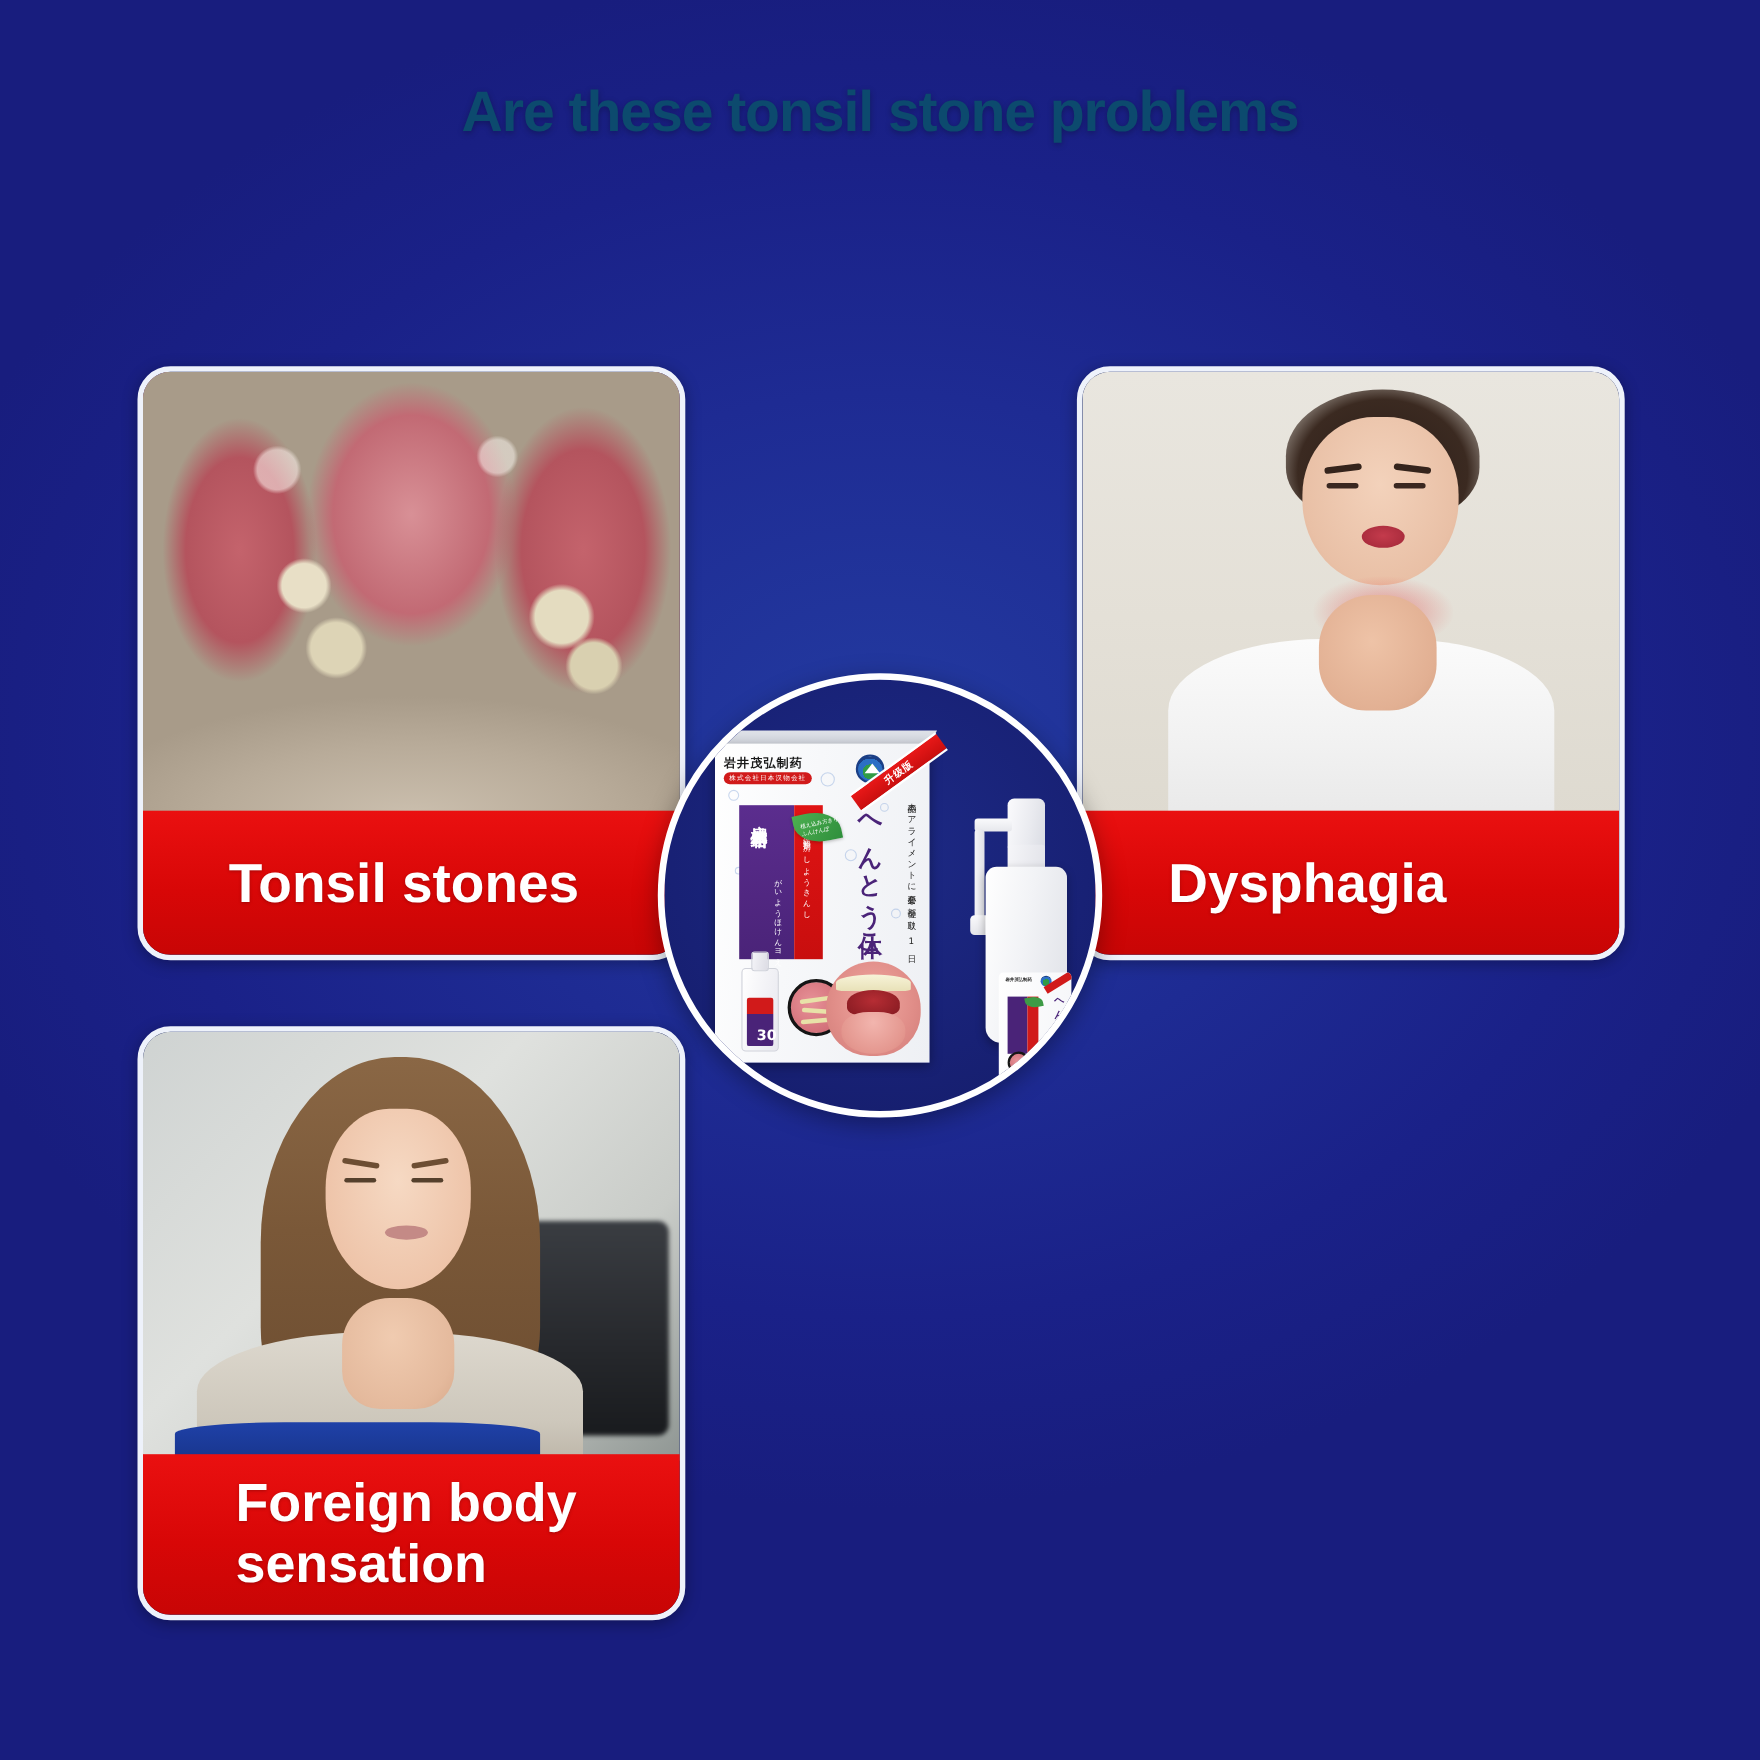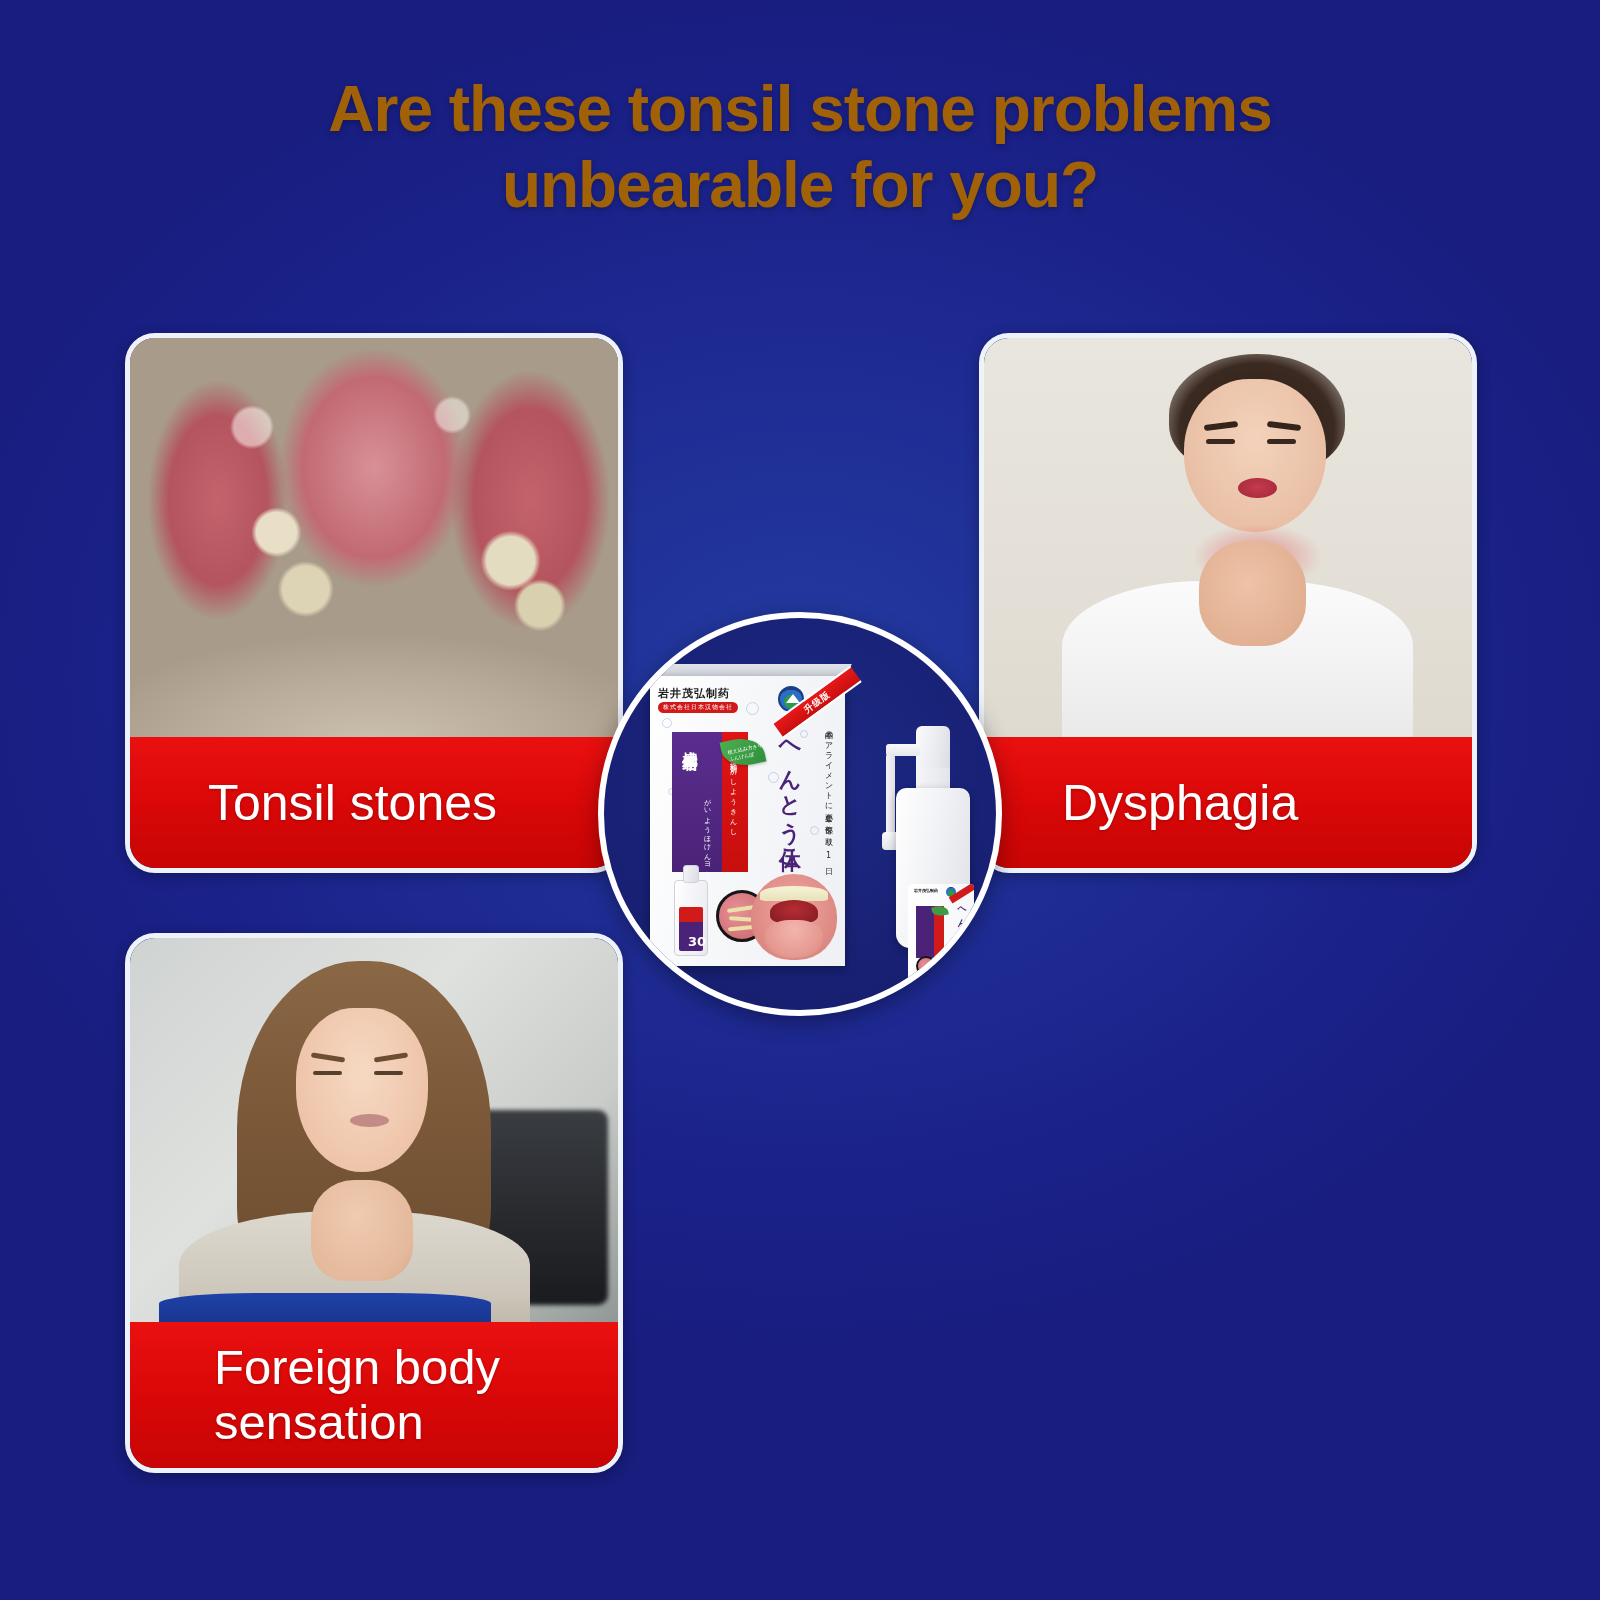--- a/index.html
+++ b/index.html
@@ -11,35 +11,35 @@
   body {
     background:
       radial-gradient(ellipse 900px 700px at 50% 42%, #233AA0 0%, #1E2B93 45%, #1A2188 75%, #181D7E 100%);
     position:relative;
   }
 
   
   .headline {
     position:absolute; left:0; right:0; top:72px;
     text-align:center;
-    color:#a16207;
+    color:#0c4a6e;
     font-weight:bold;
-    font-size:64px;
+    font-size:52px;
     line-height:1.18;
     letter-spacing:-1px;
     text-shadow:0 2px 6px rgba(0,0,0,.28);
     padding:0 90px;
   }
   .headline .l2 { display:block; }
 
   
   .grid {
     position:absolute;
     left:125px; top:333px;
-    width:1352px; height:1140px;
+    width:1352px; height:1140px;font-weight:bold;
   }
   .panel {
     position:absolute;
     width:498px; height:540px;
     border:5px solid #eef2fb;
     border-radius:30px;
     overflow:hidden;
     background:#12205f;
     box-shadow:0 3px 14px rgba(0,0,0,.30);
   }
@@ -455,21 +455,20 @@
   .bubbles i {
     position:absolute; display:block; border-radius:50%;
     border:1px solid rgba(140,170,220,.45);
   }
 </style>
 </head>
 <body>
 
 <div class="headline">
   <span class="l1">Are these tonsil stone problems</span>
-  <span class="l2">unbearable for you?</span>
 </div>
 
 <div class="grid">
 
   <div class="panel tl">
     <div class="photo">
       <div class="art throat-a"></div>
     </div>
     <div class="caption">
       <span class="cl">Tonsil stones</span>

